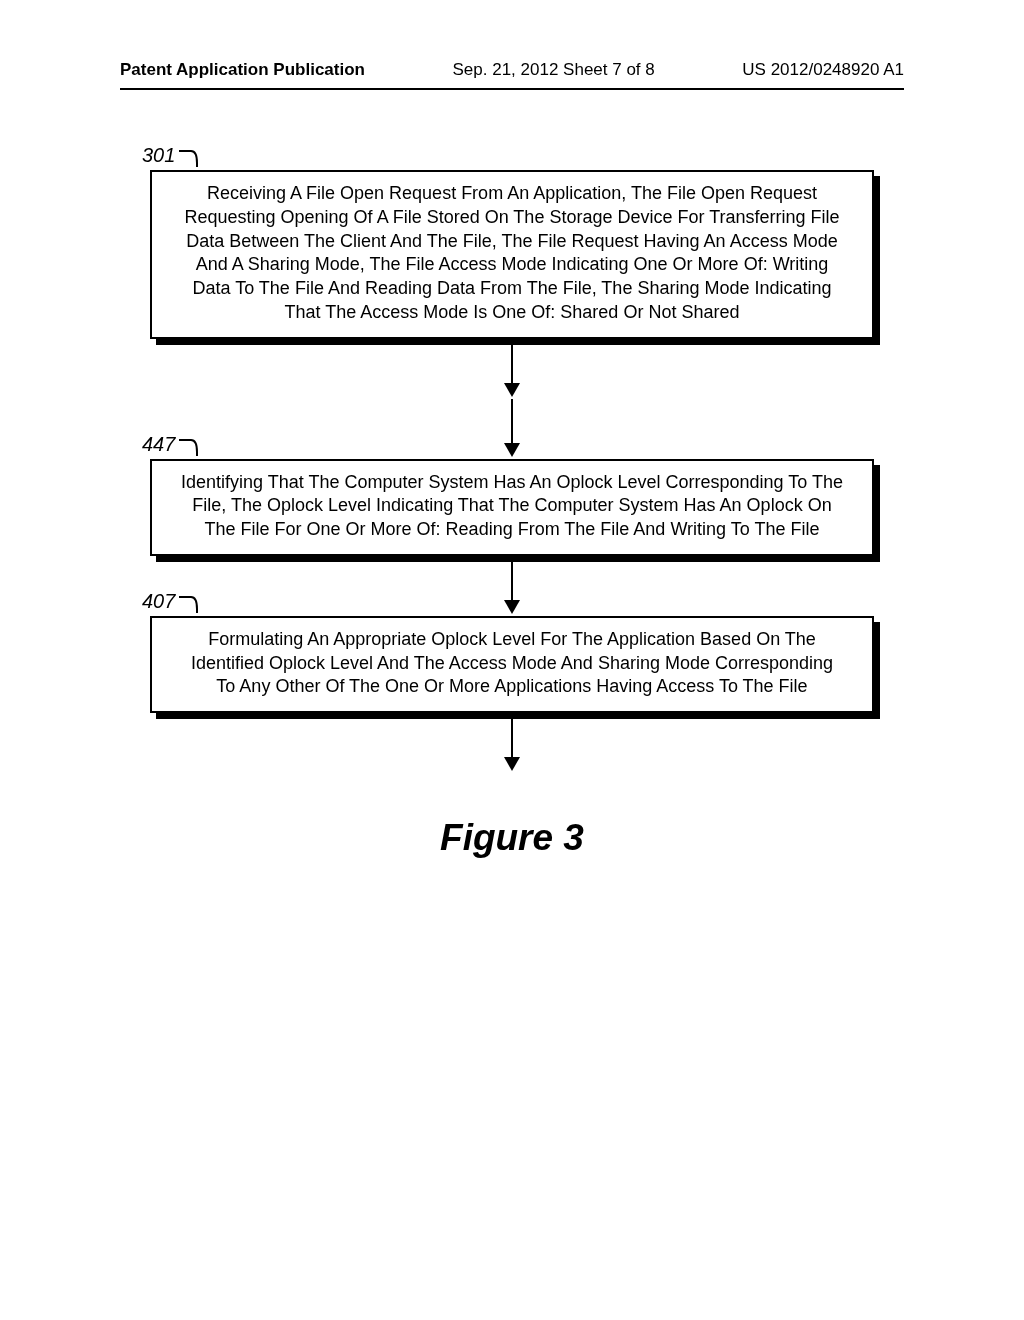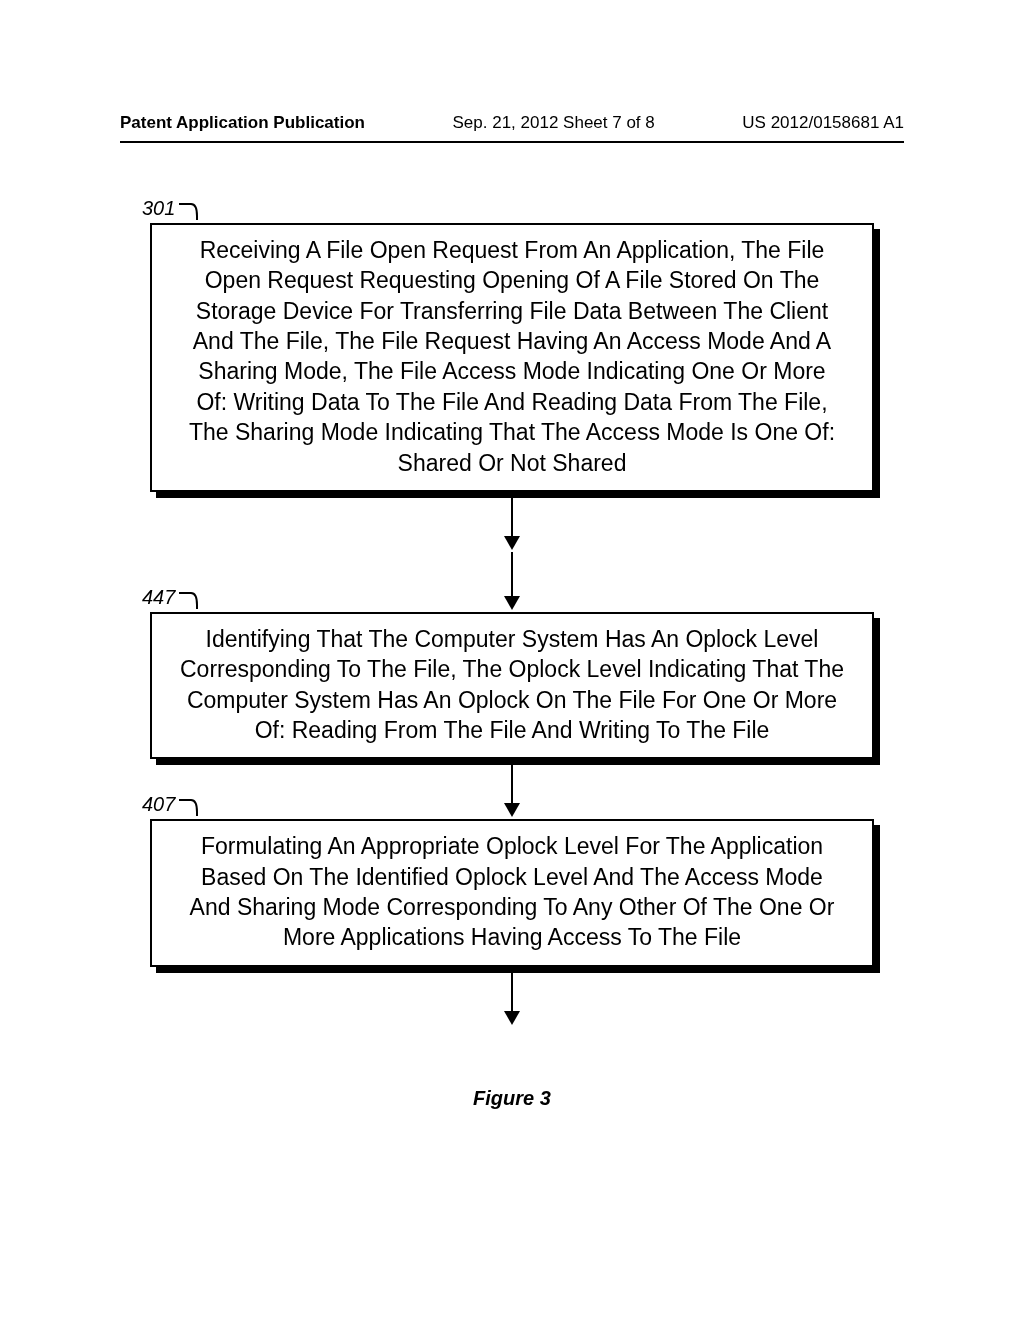--- a/index.html
+++ b/index.html
@@ -6,21 +6,21 @@
     body {
       font-family: Arial, Helvetica, sans-serif;
       background: #fff;
       width: 1024px;
       height: 1320px;
       position: relative;
     }
     .header {
       display: flex;
       justify-content: space-between;
-      padding: 113px 120px 8px 120px;
+      padding: 60px 120px 8px 120px;
       font-size: 17px;
     }
     .header .left { font-weight: bold; }
     .header .center { }
     .header .right { }
     .hr {
       margin: 0 120px;
       border: none;
       border-top: 2px solid #000;
     }
@@ -60,21 +60,21 @@
       font-style: italic;
       font-size: 20px;
       display: flex;
       align-items: flex-end;
     }
     .step-label svg { margin-left: 2px; margin-bottom: -4px; }
     .box {
       border: 2px solid #000;
       padding: 10px 28px 12px 28px;
       text-align: center;
-      font-size: 23px;
+      font-size: 18px;
       line-height: 1.32;
       position: relative;
       background: #fff;
     }
     .box-shadow {
       position: absolute;
       top: 6px;
       left: 6px;
       right: -6px;
       bottom: -6px;
@@ -86,33 +86,33 @@
       z-index: 0;
     }
     .connector {
       display: flex;
       justify-content: center;
       height: 60px;
     }
     .connector svg { display: block; }
     .figure-caption {
       text-align: center;
-      font-size: 20px;
+      font-size: 37px;
       font-weight: bold;
       font-style: italic;
-      margin-top: 60px;
+      margin-top: 44px;
     }
   </style>
 </head>
 <body>
 
 <div class="header">
   <span class="left">Patent Application Publication</span>
   <span class="center">Sep. 21, 2012  Sheet 7 of 8</span>
-  <span class="right">US 2012/0158681 A1</span>
+  <span class="right">US 2012/0248920 A1</span>
 </div>
 <hr class="hr">
 
 <div class="figure-area">
 
   <div class="title-300">
     <div class="multi-arrow">
       <svg width="70" height="44" viewBox="0 0 70 44">
         <path d="M 15 4 Q 8 14 2 28" stroke="#000" stroke-width="2" fill="none"></path>
         <polygon points="-2,26 6,24 4,33" fill="#000"></polygon>

